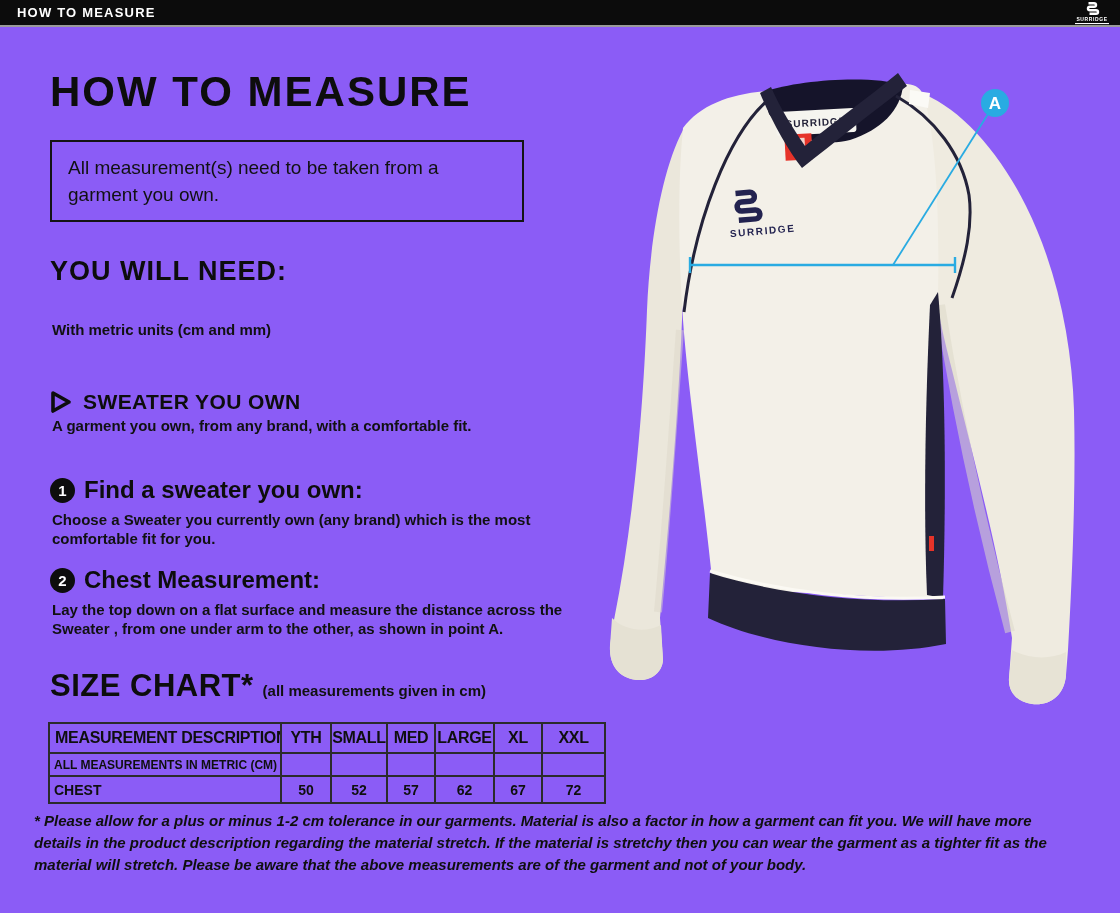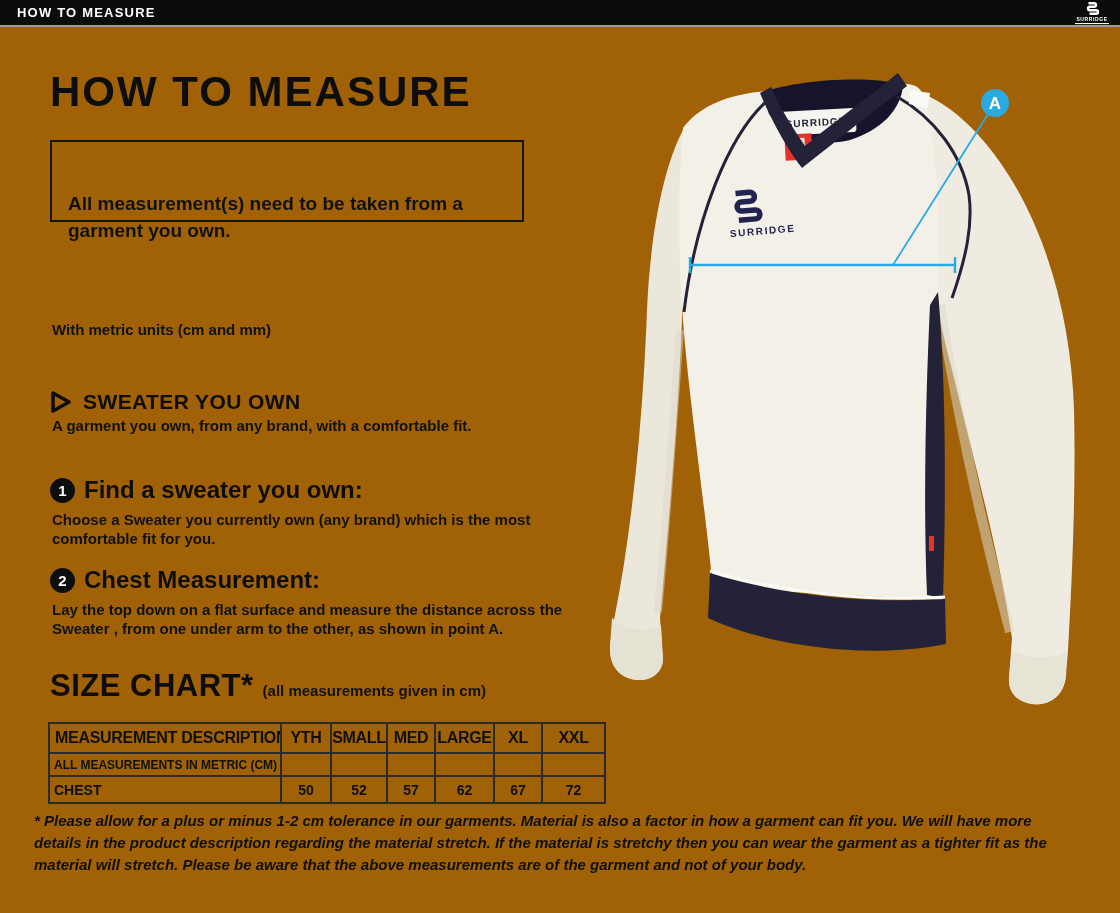--- a/index.html
+++ b/index.html
@@ -1,19 +1,19 @@
 <!DOCTYPE html>
 <html><head>
 <meta charset="utf-8">
 <style>
   * { margin:0; padding:0; box-sizing:border-box; }
   html,body { background:#ffffff; }
   body { font-family:"Liberation Sans", sans-serif; color:#1a1a1a; }
   .page {
-    position:relative; width:1120px; height:913px; background:#a16207;
+    position:relative; width:1120px; height:913px; background:#8b5cf6;
     overflow:hidden;
   }
   
   .topbar {
     position:absolute; left:0; top:0; width:1120px; height:27px;
     background:#0c0c0c; border-bottom:2px solid #9a9a9a;
   }
   .topbar-title {
     position:absolute; left:17px; top:0; height:27px; line-height:26px;
     color:#ffffff; font-size:13px; font-weight:700; letter-spacing:1.2px;
@@ -21,21 +21,21 @@
   .topbar-brand { position:absolute; right:8px; top:1px; }
   
   .h1 {
     position:absolute; left:50px; top:68px; font-size:42px; font-weight:800;
     letter-spacing:2px; color:#0d0d0d; white-space:nowrap;
   }
   .notice-box {
     position:absolute; left:50px; top:140px; width:474px; height:82px;
     border:2px solid #141414; padding:13px 16px;
   }
-  .notice-text { font-size:19px; font-weight:700; line-height:1.42; color:#111;margin-top:36px; }
+  .notice-text { font-size:19px; font-weight:400; line-height:1.42; color:#111; }
   .ywn-heading {
     position:absolute; left:50px; top:256px; font-size:27px; font-weight:800;
     letter-spacing:1px; color:#0d0d0d;
   }
   .need-item { position:absolute; left:50px; }
   .need-item.first { top:318px; }
   .need-item.second { top:390px; }
   .need-head { display:flex; align-items:center; gap:11px; }
   .tri-icon { width:22px; height:24px; flex:0 0 auto; }
   .need-title { font-size:21px; font-weight:800; letter-spacing:0.4px; color:#0d0d0d; white-space:nowrap; }
@@ -91,20 +91,21 @@
       </svg>
     </div>
   </div>
 
   <div class="h1">HOW TO MEASURE</div>
 
   <div class="notice-box">
     <div class="notice-text">All measurement(s) need to be taken from a garment you own.</div>
   </div>
 
+  <div class="ywn-heading">YOU WILL NEED:</div>
 
   <div class="need-item first">
     <div class="need-desc">With metric units (cm and mm)</div>
   </div>
 
   <div class="need-item second">
     <div class="need-head">
       <svg class="tri-icon" viewBox="0 0 22 24">
         <polygon points="3,3 19,12 3,21" fill="none" stroke="#0d0d0d" stroke-width="3.6" stroke-linejoin="round"></polygon>
       </svg>

